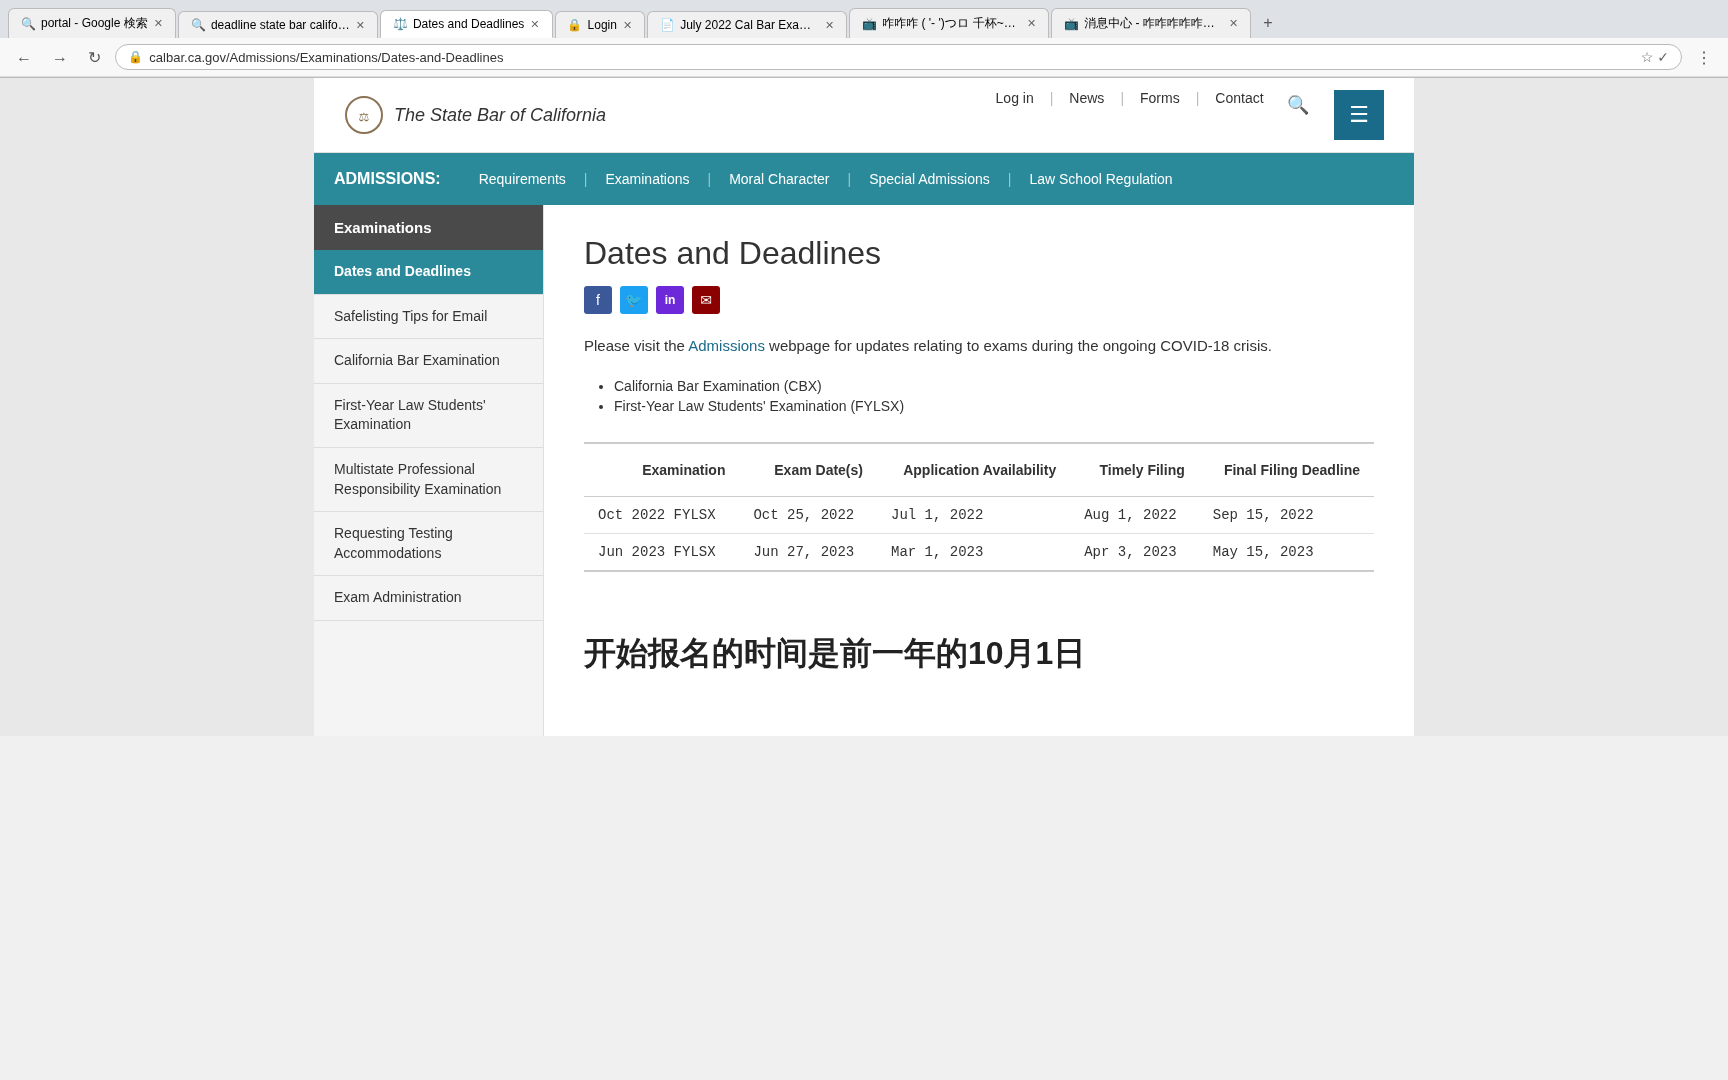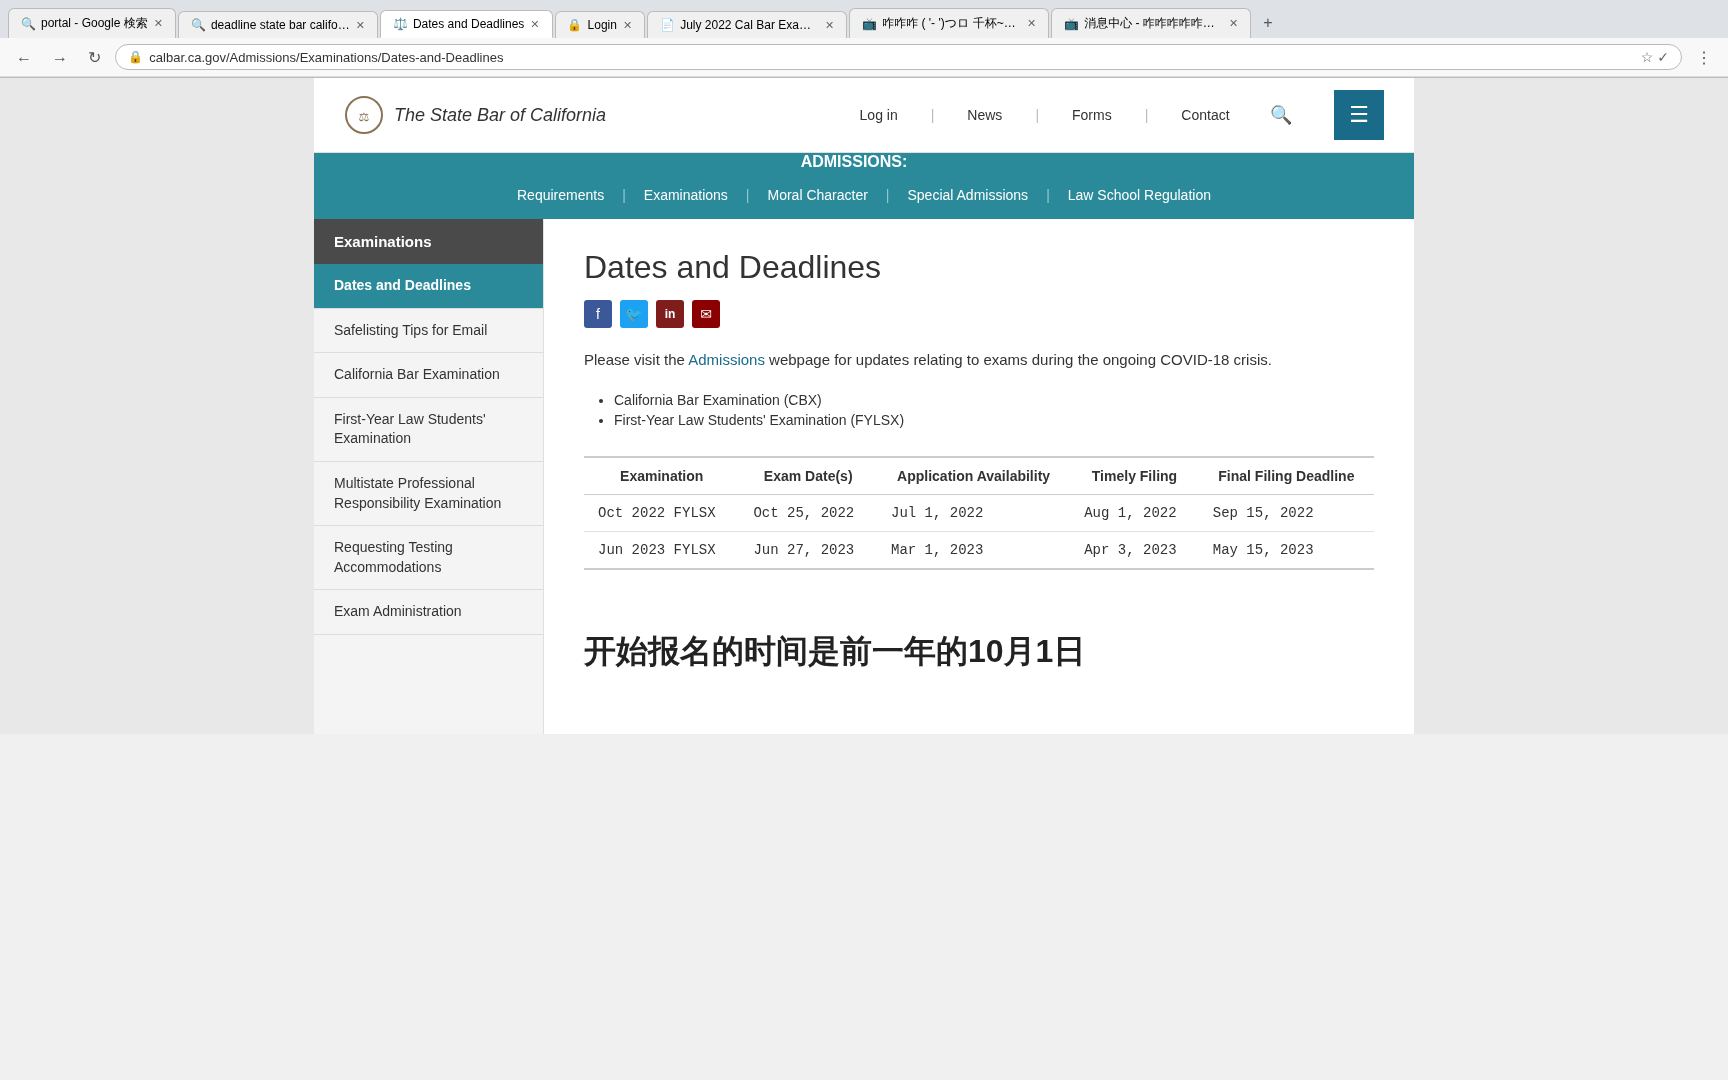--- a/index.html
+++ b/index.html
@@ -23,28 +23,28 @@
     .browser-address-actions { display: flex; gap: 4px; color: #666; font-size: 14px; }
 
     
     .website { background: #fff; max-width: 1100px; margin: 0 auto; }
 
     
     .site-header { display: flex; align-items: center; padding: 12px 30px; background: #fff; border-bottom: 1px solid #e0e0e0; }
     .site-logo { display: flex; align-items: center; gap: 10px; text-decoration: none; color: #333; }
     .site-logo-icon { width: 40px; height: 40px; }
     .site-logo-text { font-size: 18px; font-style: italic; color: #333; }
-    .header-nav { margin-left: auto; display: flex; align-items: center; gap: 33px; }
+    .header-nav { margin-left: auto; display: flex; align-items: flex-start; gap: 16px; }
     .header-nav-link { text-decoration: none; color: #333; font-size: 14px; }
     .header-nav-divider { color: #bbb; }
     .header-search-btn { background: none; border: none; cursor: pointer; font-size: 18px; color: #333; padding: 4px 8px; }
     .header-menu-btn { background: #1a6a8a; border: none; cursor: pointer; color: #fff; font-size: 22px; padding: 8px 14px; width: 50px; height: 50px; display: flex; align-items: center; justify-content: center; }
 
     
-    .admissions-nav { background: #2a8a9a; display: flex; align-items: center; padding: 0 20px; min-height: 52px; flex-direction: column; }
+    .admissions-nav { background: #2a8a9a; display: flex; align-items: center; padding: 0 20px; min-height: 52px; }
     .admissions-label { color: #fff; font-weight: bold; font-size: 16px; margin-right: 20px; }
     .admissions-nav-links { display: flex; align-items: center; gap: 0; }
     .admissions-nav-link { color: #fff; text-decoration: none; font-size: 14px; padding: 16px 18px; }
     .admissions-nav-sep { color: rgba(255,255,255,0.5); }
 
     
     .main-layout { display: flex; background: #fff; }
 
     
     .sidebar { width: 230px; background: #f4f4f4; border-right: 1px solid #e0e0e0; flex-shrink: 0; }
@@ -52,32 +52,32 @@
     .sidebar-item { padding: 12px 20px; border-bottom: 1px solid #ddd; cursor: pointer; text-decoration: none; color: #333; display: block; font-size: 14px; line-height: 1.4; }
     .sidebar-item.active { background: #2a8a9a; color: #fff; font-weight: bold; }
 
     
     .content { flex: 1; padding: 30px 40px; }
     .page-title { font-size: 32px; font-weight: 300; color: #333; margin-bottom: 14px; }
     .social-icons { display: flex; gap: 8px; margin-bottom: 20px; }
     .social-icon { width: 28px; height: 28px; display: flex; align-items: center; justify-content: center; border-radius: 3px; font-size: 14px; cursor: pointer; text-decoration: none; }
     .social-icon.facebook { background: #3b5998; color: #fff; }
     .social-icon.twitter { background: #1da1f2; color: #fff; }
-    .social-icon.linkedin { background: #7f1d1d; color: #fff; }
+    .social-icon.linkedin { background: #6d28d9; color: #fff; }
     .social-icon.email { background: #8b0000; color: #fff; }
 
     .intro-text { font-size: 15px; line-height: 1.6; color: #333; margin-bottom: 20px; }
     .intro-text a { color: #1a6a8a; text-decoration: none; text-align: right; }
 
     .exam-list { margin-left: 30px; margin-bottom: 28px; }
     .exam-list li { margin-bottom: 4px; font-size: 14px; color: #333; }
 
     
     .exam-table { width: 100%; border-collapse: collapse; margin-bottom: 30px; }
-    .exam-table th { padding: 10px 14px; text-align: center; font-weight: bold; font-size: 14px; color: #333; border-top: 2px solid #ccc; border-bottom: 1px solid #ccc; }
+    .exam-table th { padding: 18px 14px; text-align: right; font-weight: bold; font-size: 14px; color: #333; border-top: 2px solid #ccc; border-bottom: 1px solid #ccc; }
     .exam-table td { padding: 10px 14px; font-size: 14px; color: #333; border-bottom: 1px solid #e0e0e0; font-family: Liberation Mono, monospace; }
     .exam-table tr:last-child td { border-bottom: 2px solid #ccc; }
     .highlighted-cell { background: #1a6a8a; color: #fff; padding: 3px 8px; border-radius: 3px; display: inline-block; }
 
     
     .chinese-text { font-size: 32px; font-weight: bold; color: #222; padding: 30px 0; }
   </style>
 </head>
 <body>
 

